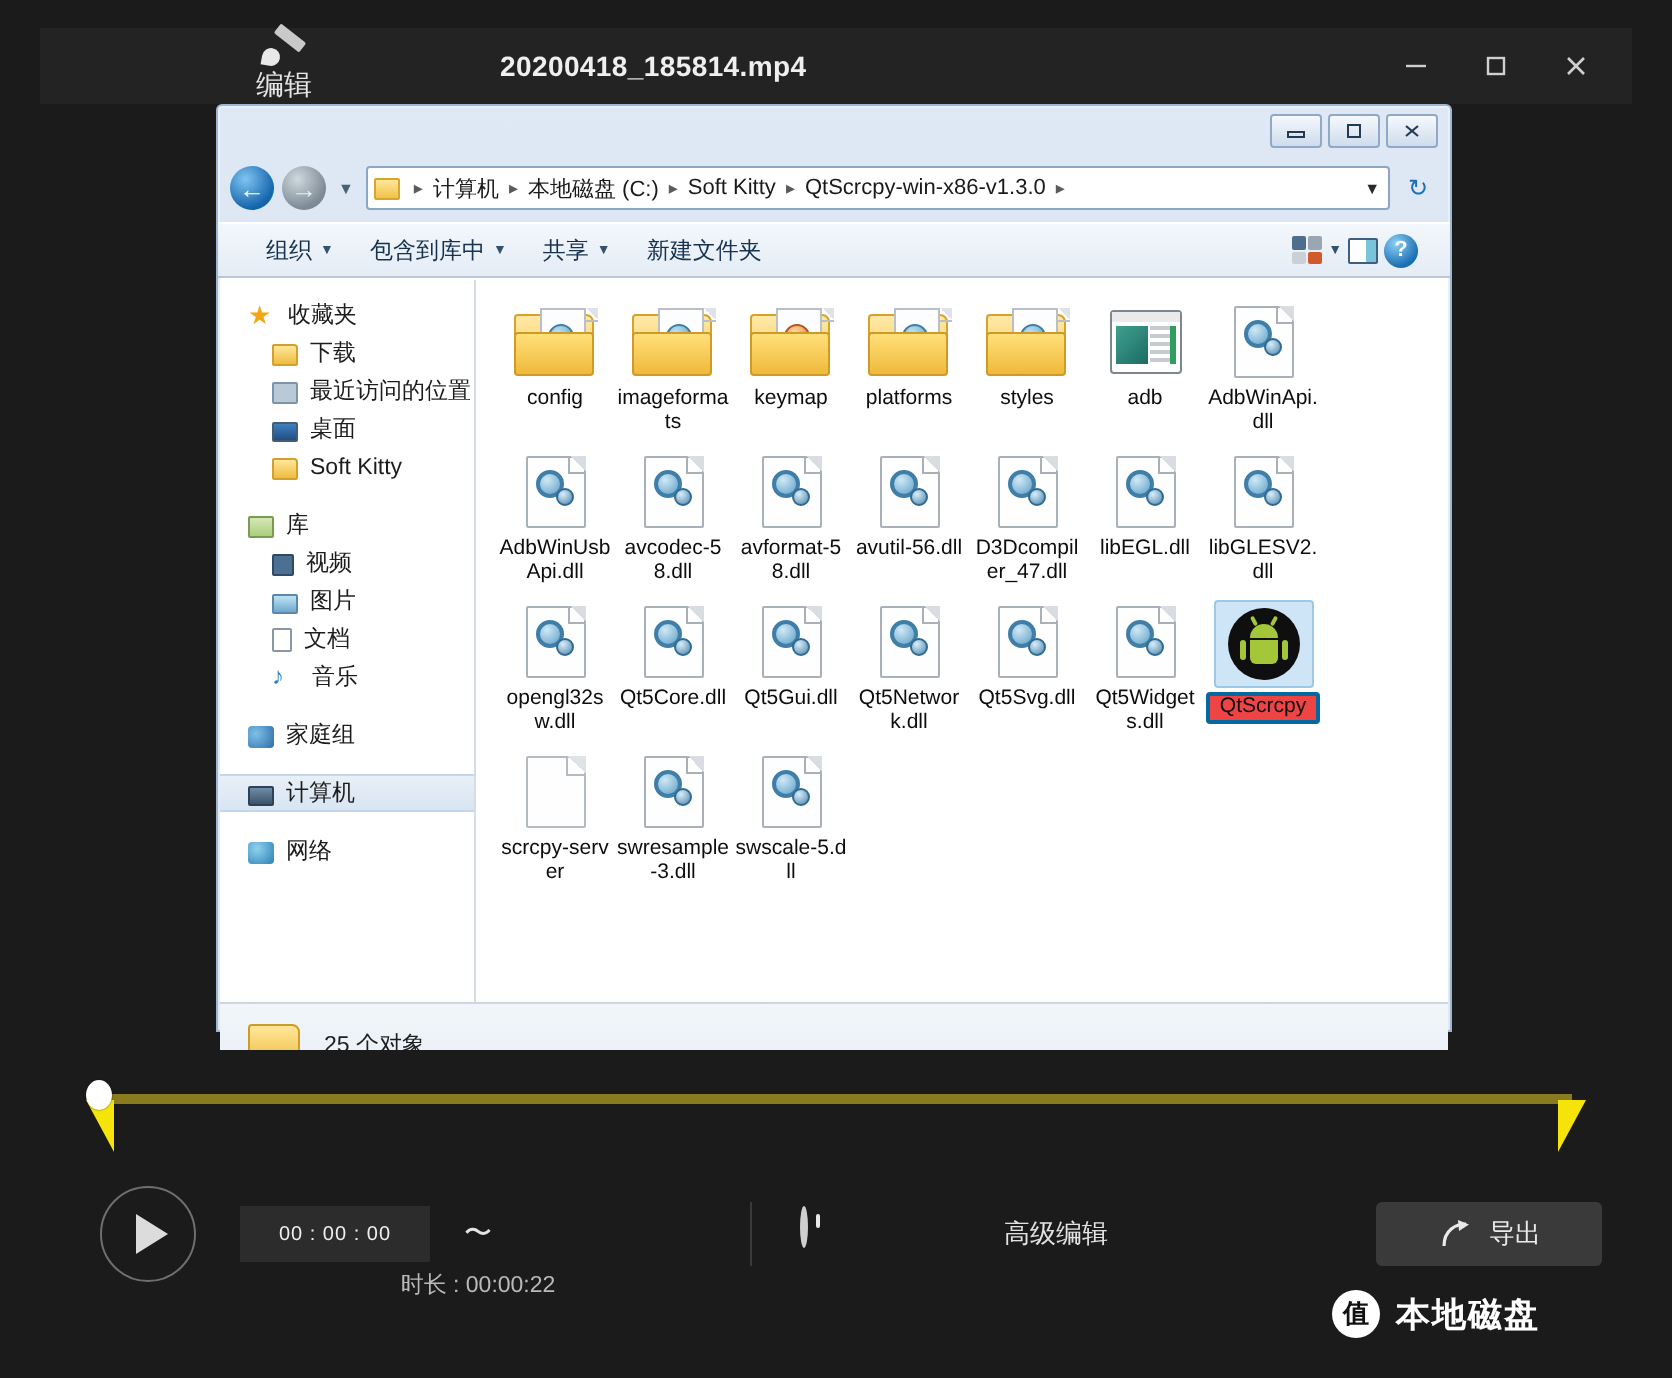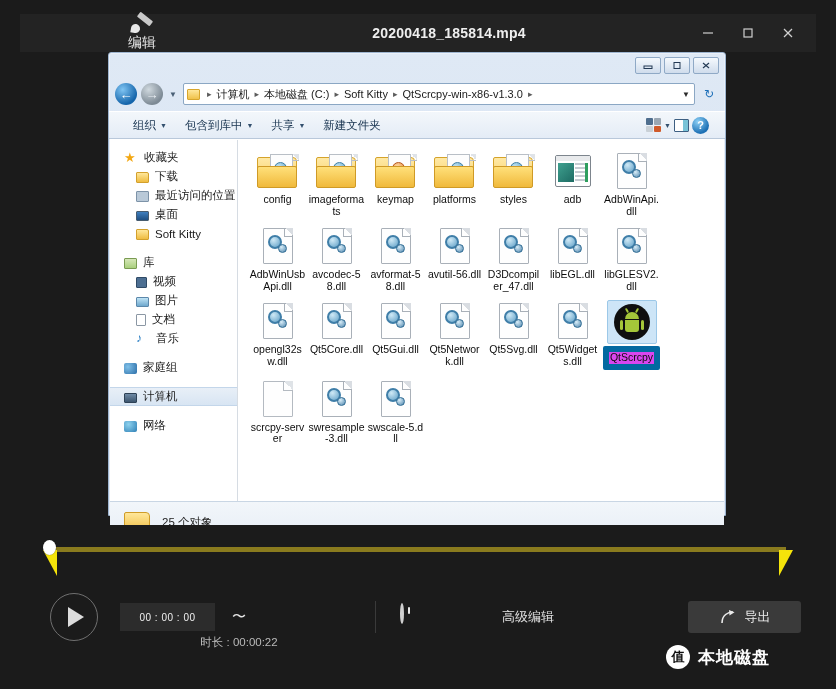--- a/index.html
+++ b/index.html
@@ -32,21 +32,21 @@
     width: 16px; height: 6px; background: #c9c9c9;
     transform: rotate(38deg); border-radius: 1px;
   }
   .brush-icon .tip {
     position: absolute; left: 2px; top: 10px;
     width: 9px; height: 9px; border-radius: 50% 50% 50% 0;
     background: #e8e8e8; transform: rotate(10deg);
   }
   .edit-label { color: #e6e6e6; font-size: 14px; }
   .title-center {
-    flex: 1; text-align: center; color: #efefef;
+    flex: 1; text-align: left; color: #efefef;
     font-size: 14px; font-weight: bold; letter-spacing: .2px;
     padding-right: 40px;
   }
   .win-buttons { display: flex; align-items: center; gap: 0; padding-right: 8px; }
   .win-btn {
     width: 40px; height: 38px; display: flex;
     align-items: center; justify-content: center;
     color: #cfcfcf; font-size: 15px;
   }
   .win-btn svg { display: block; }
@@ -234,21 +234,21 @@
     display: flex; align-items: center; justify-content: center;
   }
   .file .fname {
     margin-top: 2px; font-size: 10.5px; color: #0d0d0d;
     line-height: 11.5px; word-break: break-all; width: 57px;
   }
   .file.selected .thumb-wrap {
     background: #cde5f7; border: 1px solid #9cc8e8; border-radius: 2px;
   }
   .file.selected .fname {
-    background: #d946ef; border: 6px solid #0369a1; border-radius: 2px;
+    background: #ef4444; border: 2px solid #0369a1; border-radius: 2px;
   }
   .thumb-wrap { padding: 1px; }
 
   
   .gl-folder { width: 42px; height: 34px; position: relative; }
   .gl-folder .back {
     position: absolute; left: 0; top: 3px; width: 40px; height: 30px;
     background: linear-gradient(#ffe9a6, #f6cd5e);
     border: 1px solid #d5a32b; border-radius: 2px 4px 2px 2px;
   }

